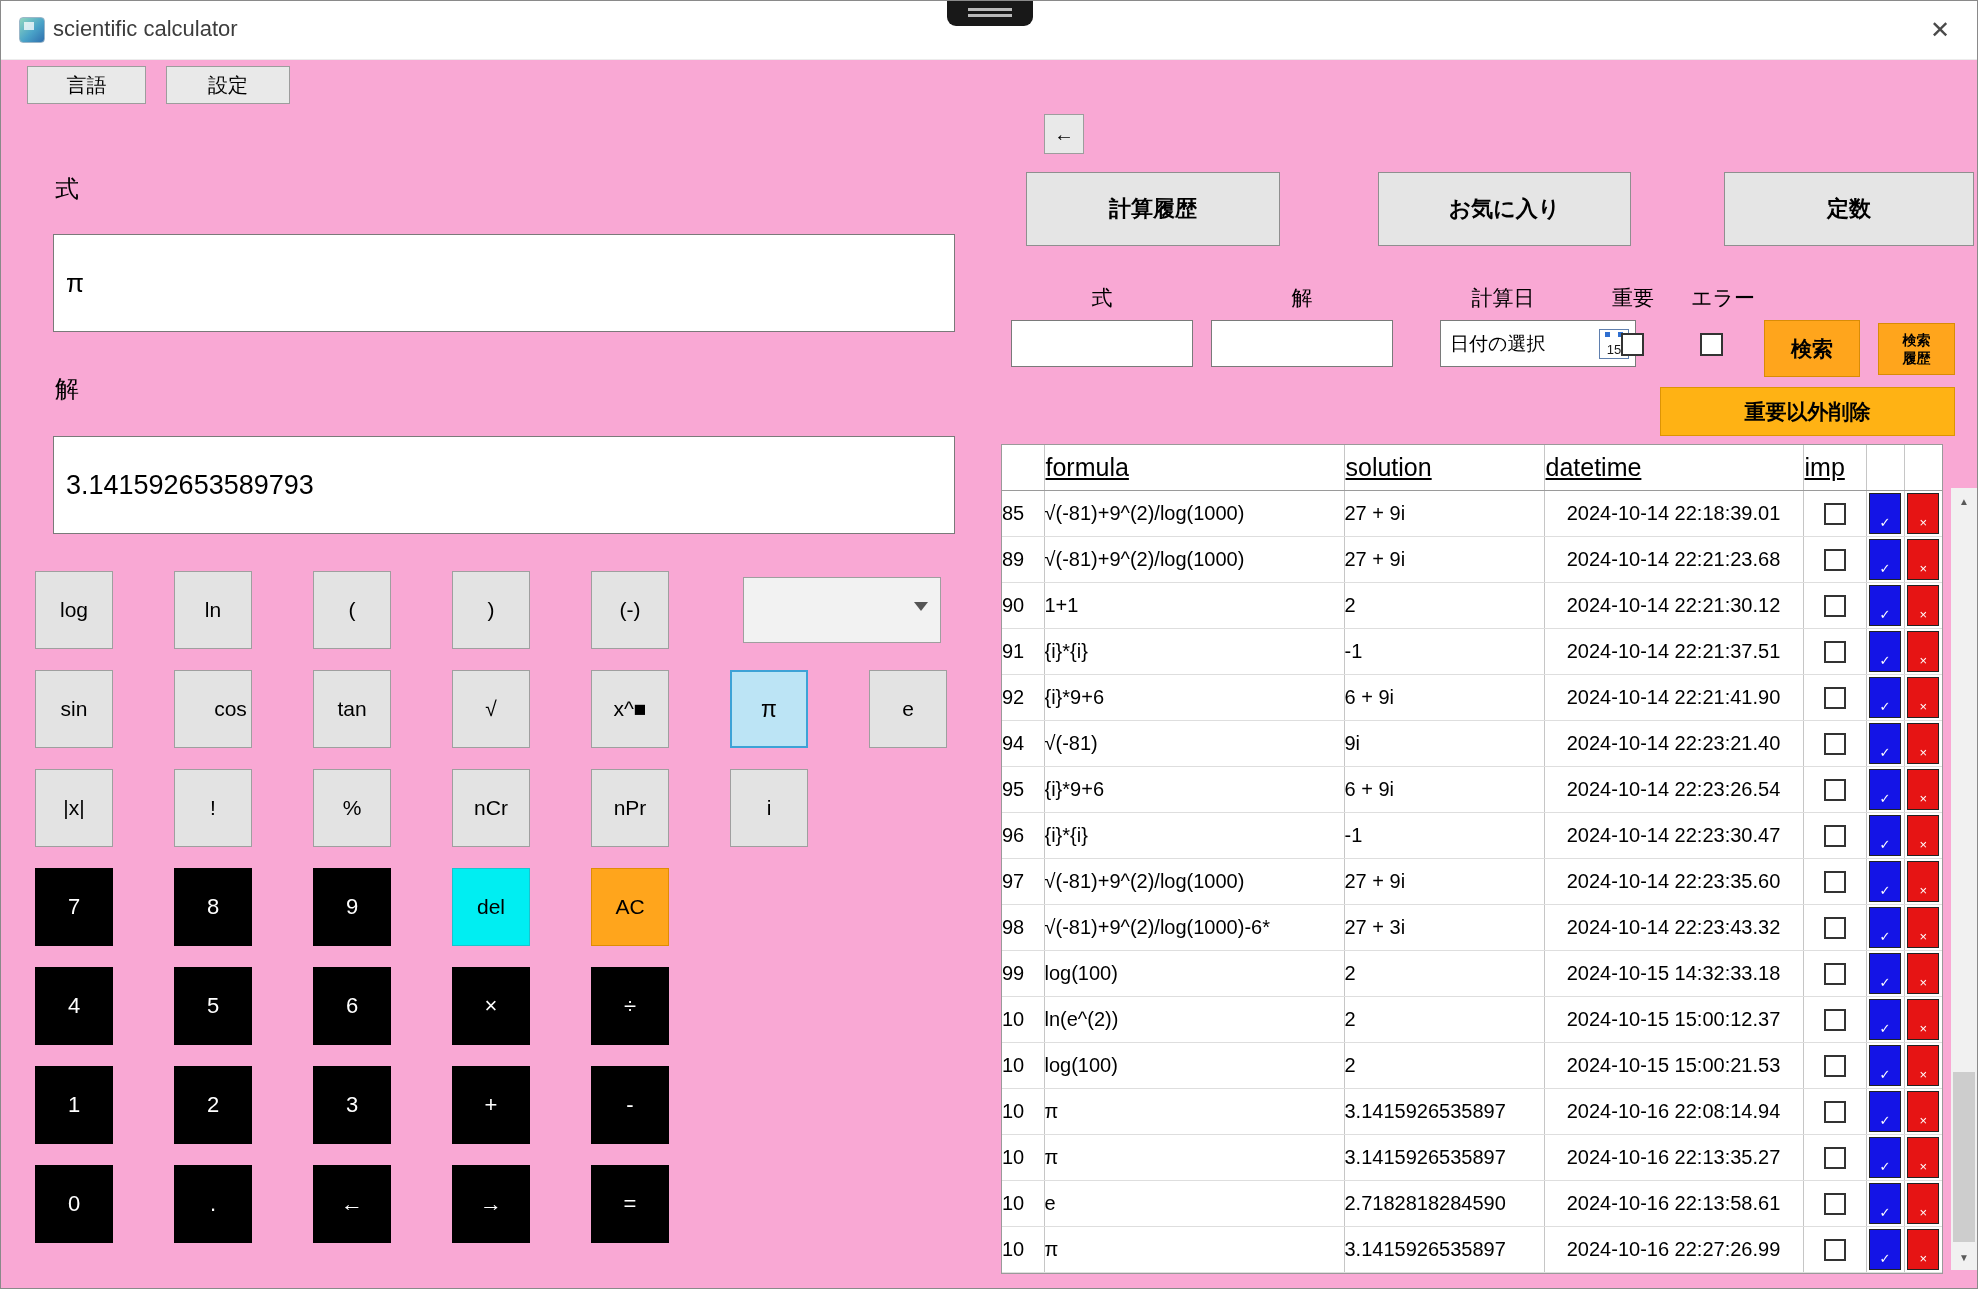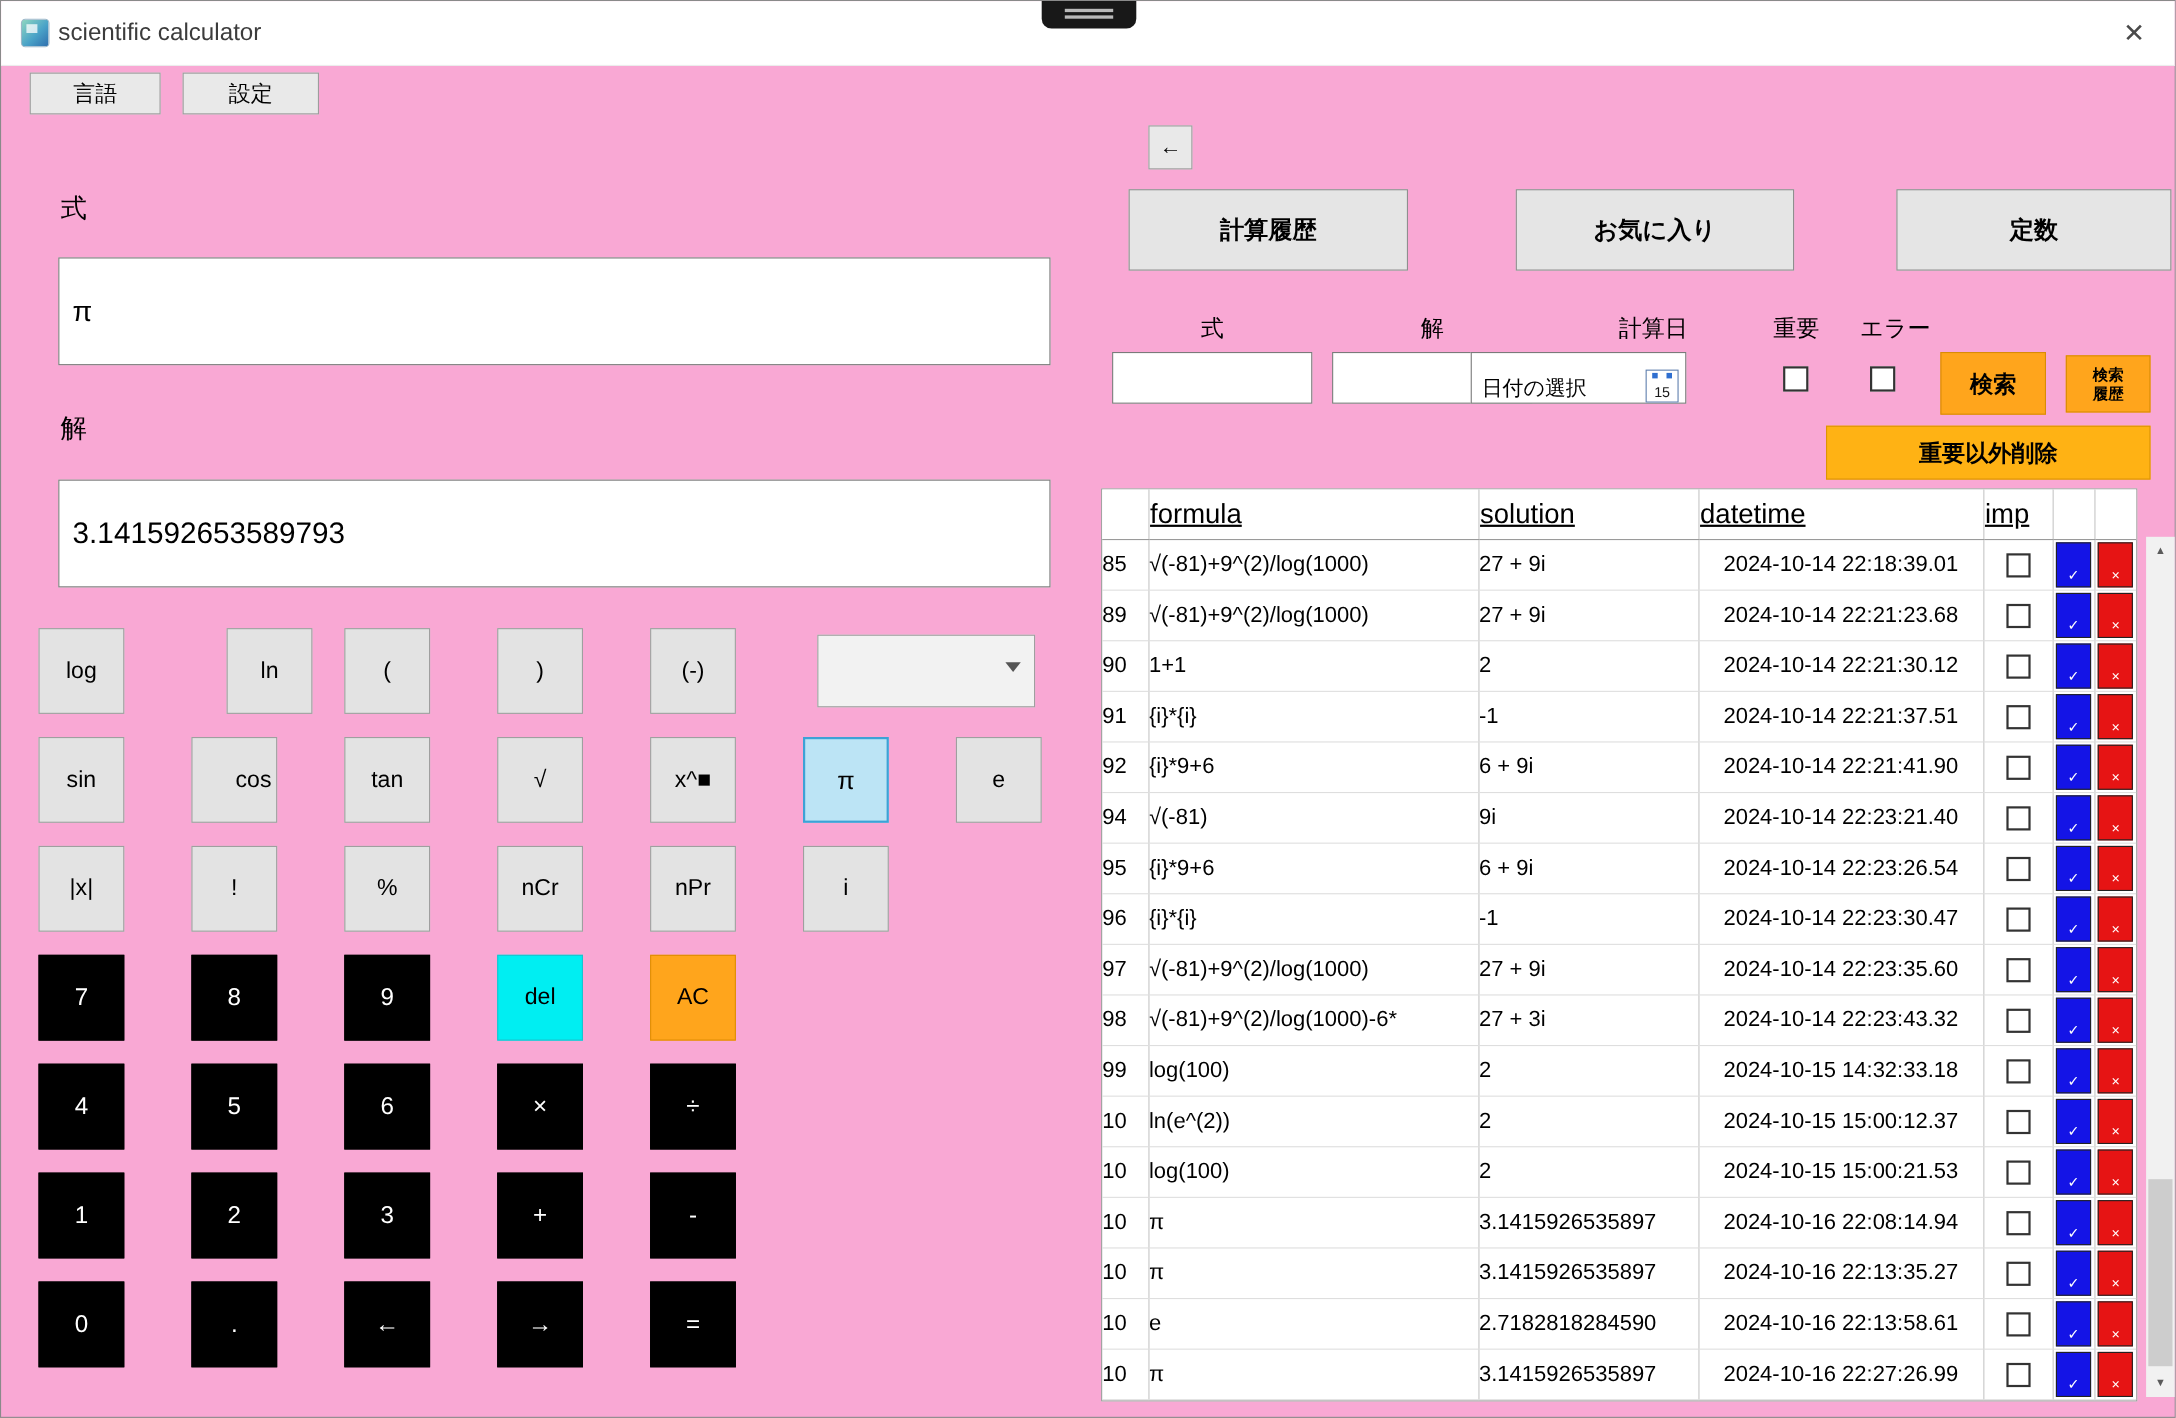--- a/index.html
+++ b/index.html
@@ -67,22 +67,22 @@
   .sl-solution{left:1210px;width:182px;}
   .sl-date{left:1404px;width:196px;}
   .sl-imp{left:1596px;width:72px;}
   .sl-err{left:1676px;width:92px;}
 
   .search-input{position:absolute;top:319px;height:47px;border:1px solid #7a7a7a;background:#fff;
     font-family:inherit;font-size:20px;box-sizing:border-box;padding:0 8px;}
   .si-formula{left:1010px;width:182px;}
   .si-solution{left:1210px;width:182px;}
 
-  .datepicker{position:absolute;left:1336px;top:319px;width:196px;height:47px;border:1px solid #7a7a7a;background:#fff;
-    box-sizing:border-box;display:flex;align-items:flex-end;cursor:pointer;}
+  .datepicker{position:absolute;left:1439px;top:319px;width:196px;height:47px;border:1px solid #7a7a7a;background:#fff;
+    box-sizing:border-box;display:flex;align-items:center;cursor:pointer;}
   .datepicker .dp-text{font-size:19px;padding-left:9px;flex:1;}
   .cal-icon{width:30px;height:30px;margin-right:6px;border:1px solid #5f7fae;background:#fff;position:relative;box-sizing:border-box;}
   .cal-icon .ring{position:absolute;top:2px;width:5px;height:5px;background:#2f6fd0;}
   .cal-icon .r1{left:5px;}
   .cal-icon .r2{right:5px;}
   .cal-icon .day{position:absolute;left:0;right:0;bottom:1px;text-align:center;font-size:13px;color:#1a1a1a;}
 
   .chk{position:absolute;width:23px;height:23px;background:#fff;border:2px solid #333;box-sizing:border-box;cursor:pointer;}
   .chk-imp{left:1620px;top:332px;}
   .chk-err{left:1699px;top:332px;}
@@ -148,21 +148,21 @@
   <button class="menu-btn menu-lang">言語</button>
   <button class="menu-btn menu-set">設定</button>
 
   <div class="io-label lbl-formula">式</div>
   <input class="io-input inp-formula" type="text" value="π" style="">
   <div class="io-label lbl-solution">解</div>
   <input class="io-input inp-solution" type="text" value="3.141592653589793" style="">
 
   <div class="keypad">
       <button class="key fn" style="grid-row-start: 1;">log</button>
-      <button class="key fn" style="grid-row-start: 1; margin-left: 32px;">ln</button>
+      <button class="key fn" style="grid-row-start: 1;">ln</button>
       <button class="key fn" style="grid-row-start: 1;">(</button>
       <button class="key fn" style="grid-row-start: 1;">)</button>
       <button class="key fn" style="grid-row-start: 1;">(-)</button>
       <button class="key fn" style="grid-row-start: 2;">sin</button>
       <button class="key fn" style="grid-row-start: 2; padding-left: 35px;">cos</button>
       <button class="key fn" style="grid-row-start: 2;">tan</button>
       <button class="key fn" style="grid-row-start: 2;">√</button>
       <button class="key fn" style="grid-row-start: 2;">x^■</button>
       <button class="key pi" style="grid-row-start: 2;">π</button>
       <button class="key fn" style="grid-row-start: 2;">e</button>

